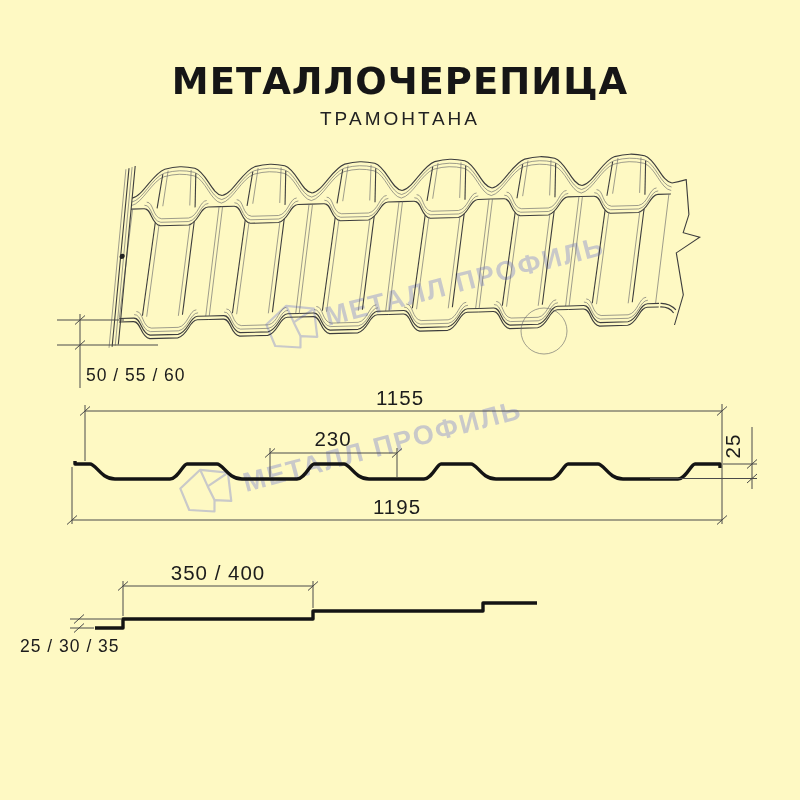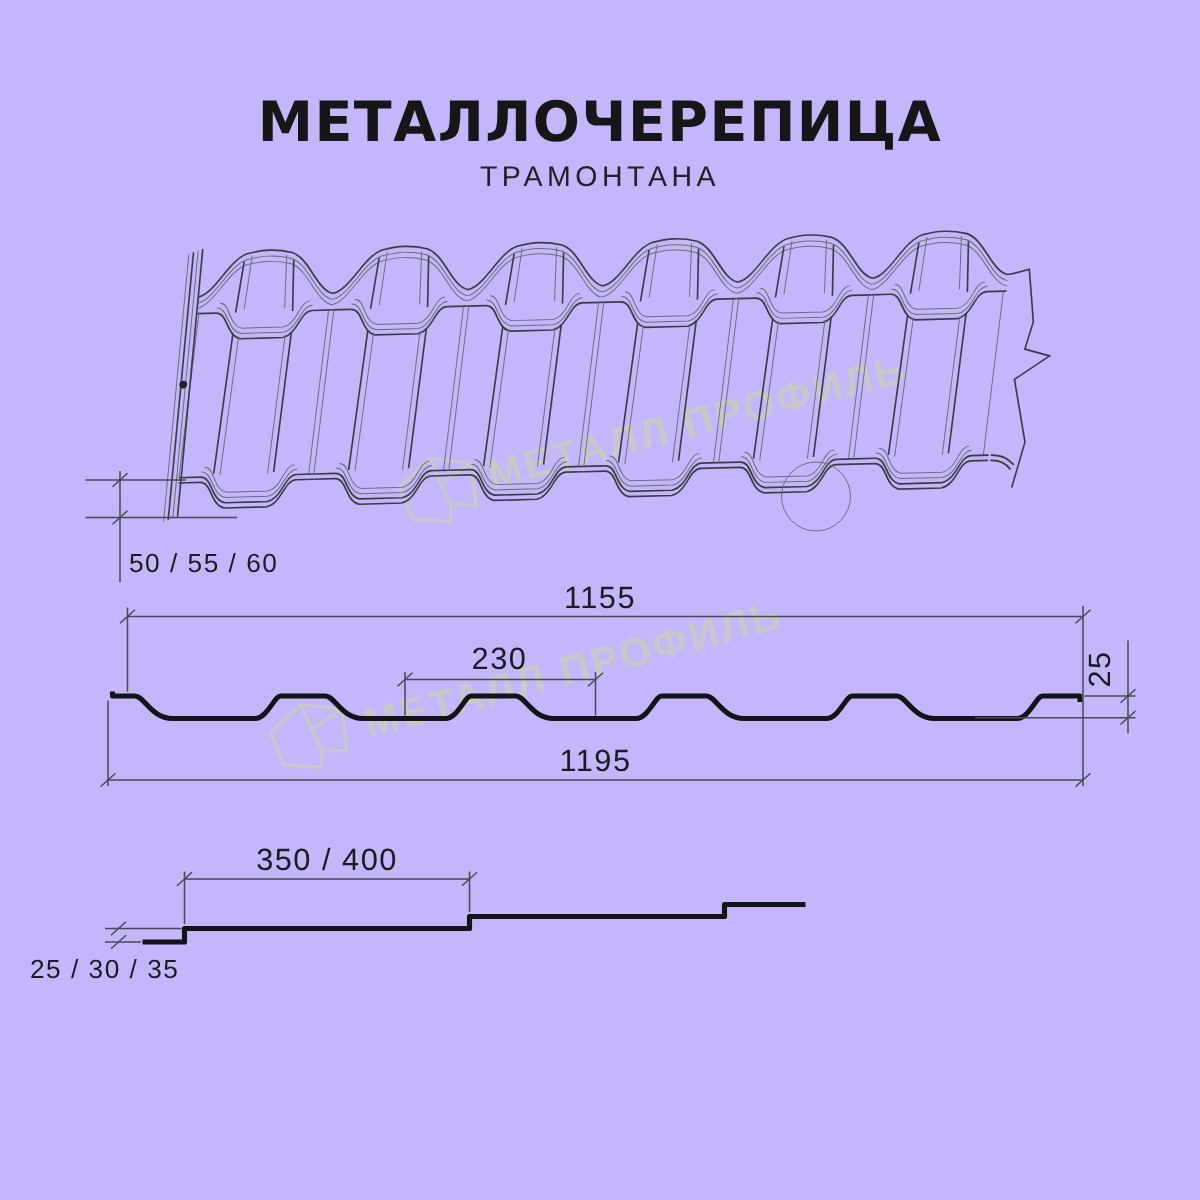--- a/index.html
+++ b/index.html
@@ -1,16 +1,16 @@
 <!DOCTYPE html>
 <html><head>
 <meta charset="utf-8">
 <style>
   html,body{margin:0;padding:0;background:#ffffff;}
-  .page{position:relative;width:800px;height:800px;background:#c4b5fd;overflow:hidden;
+  .page{position:relative;width:800px;height:800px;background:#fef9c3;overflow:hidden;
         font-family:"Liberation Sans",sans-serif;}
   .hdr{position:absolute;left:0;right:0;text-align:center;color:#161616;}
   .title{top:60px;font-family:"DejaVu Sans","Liberation Sans",sans-serif;
          font-weight:bold;font-size:37px;letter-spacing:1px;}
   .subtitle{top:108px;font-size:19px;letter-spacing:3px;font-weight:400;color:#222;}
   svg{position:absolute;left:0;top:0;}
   .std{stroke:#3d3d3d;stroke-width:1.1;fill:none;}
   .thin{stroke:#6e6e6e;stroke-width:0.65;fill:none;}
   .thick{stroke:#141414;stroke-width:3.4;fill:none;stroke-linejoin:round;}
   .dim{stroke:#4a4a4a;stroke-width:1;fill:none;}

